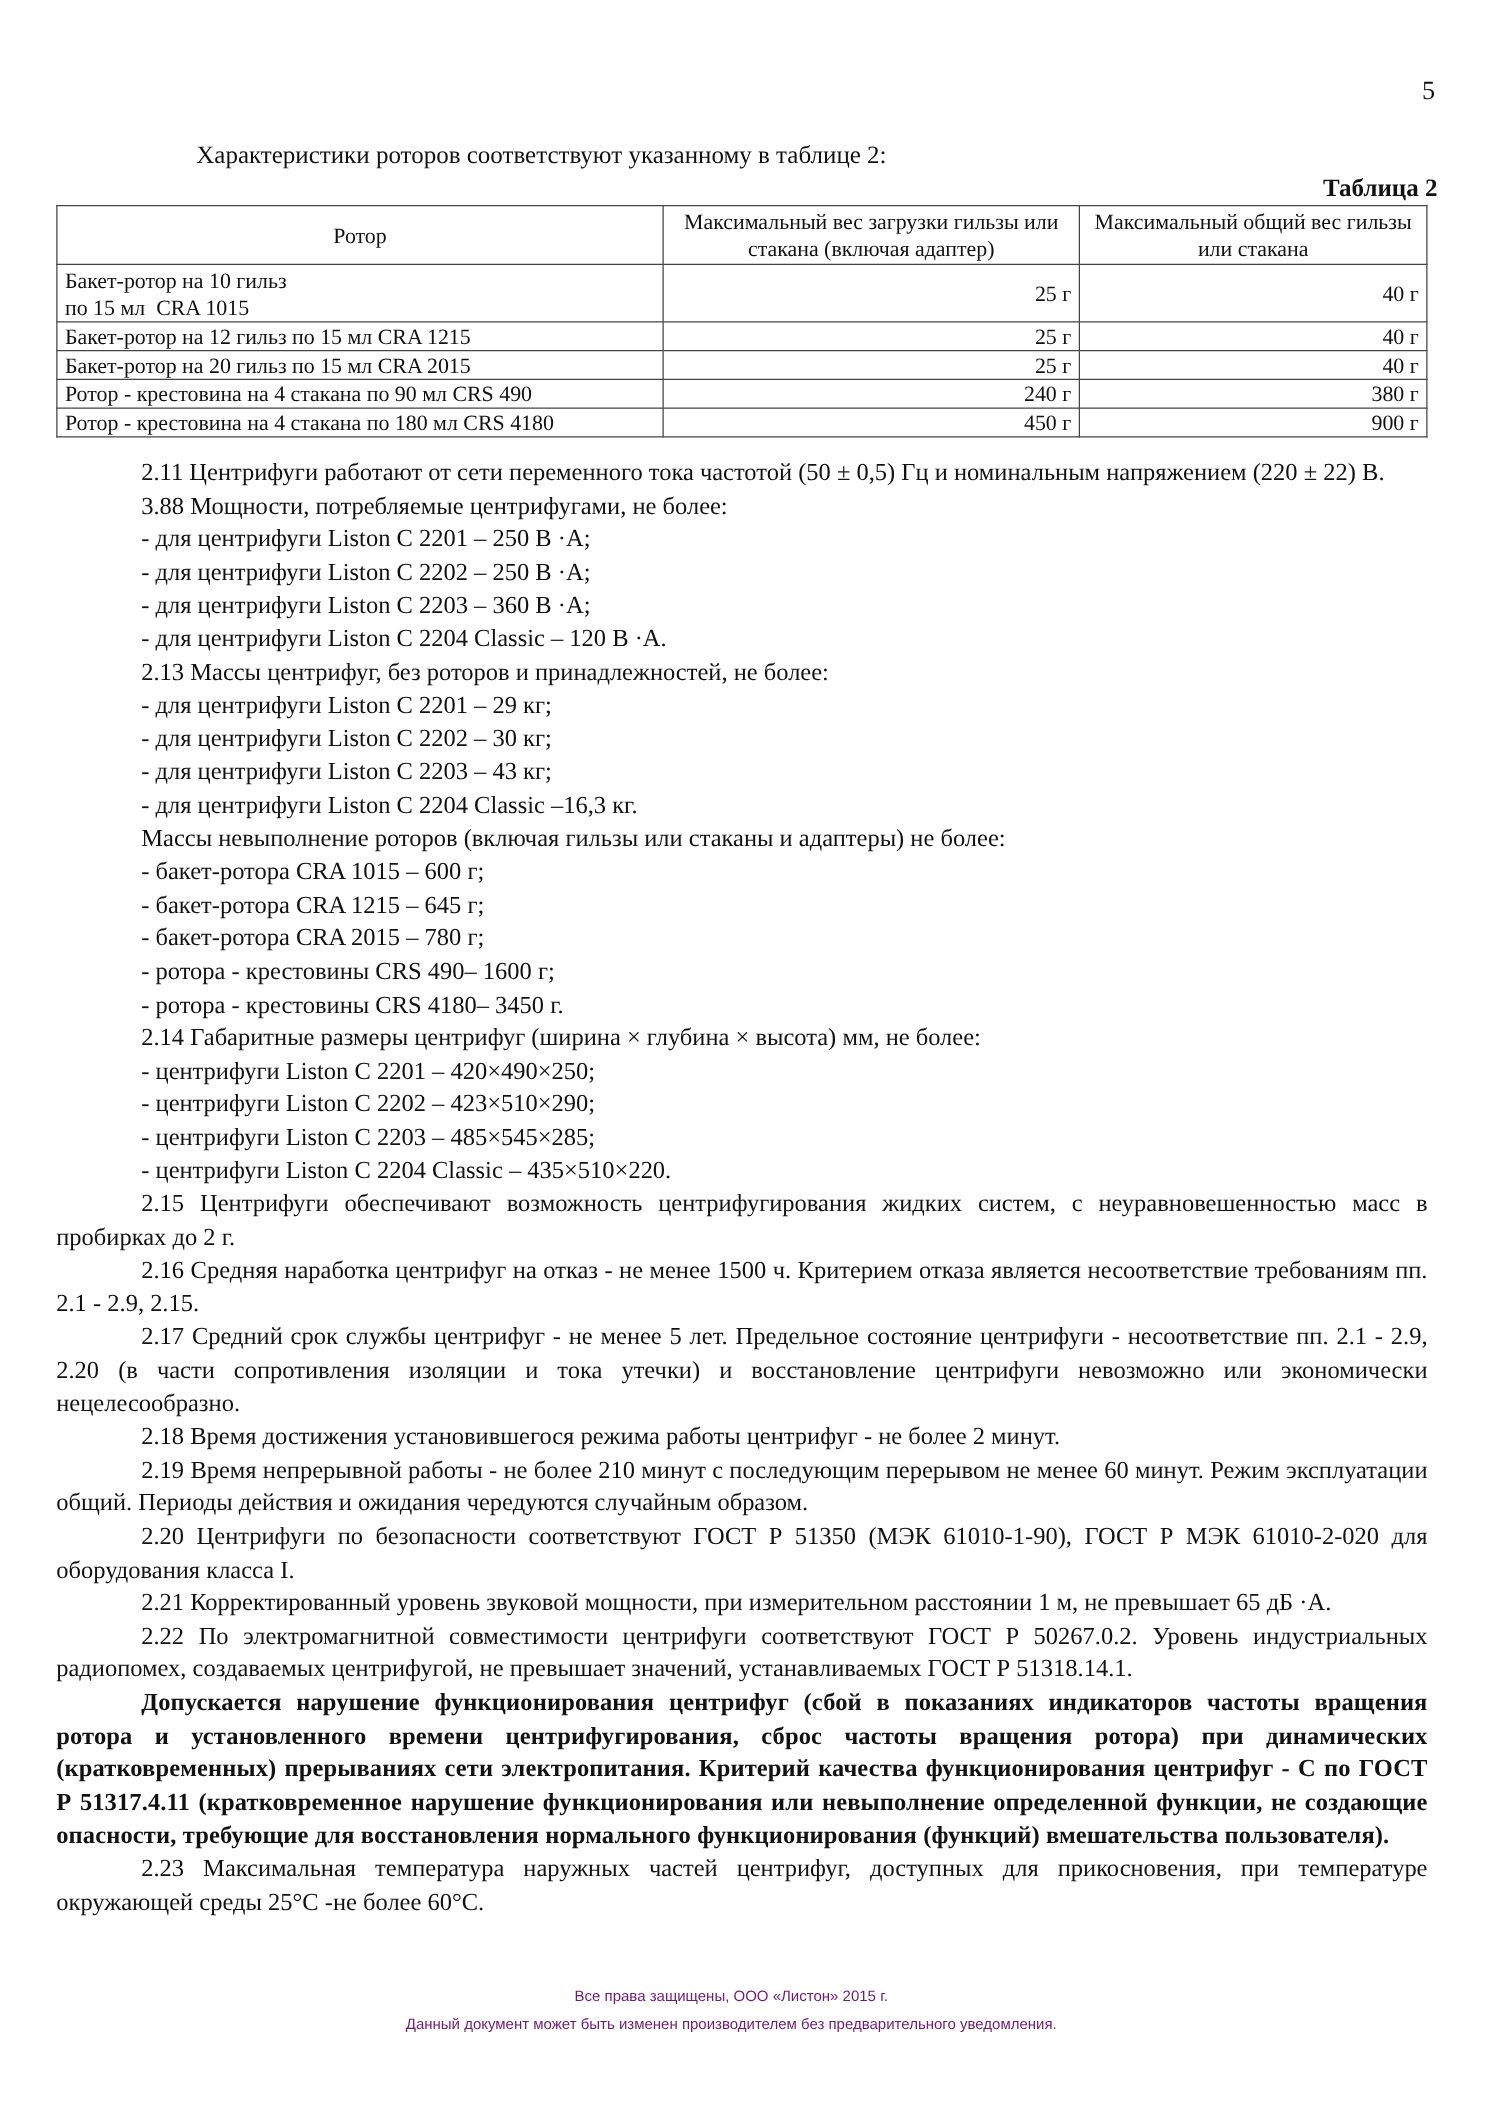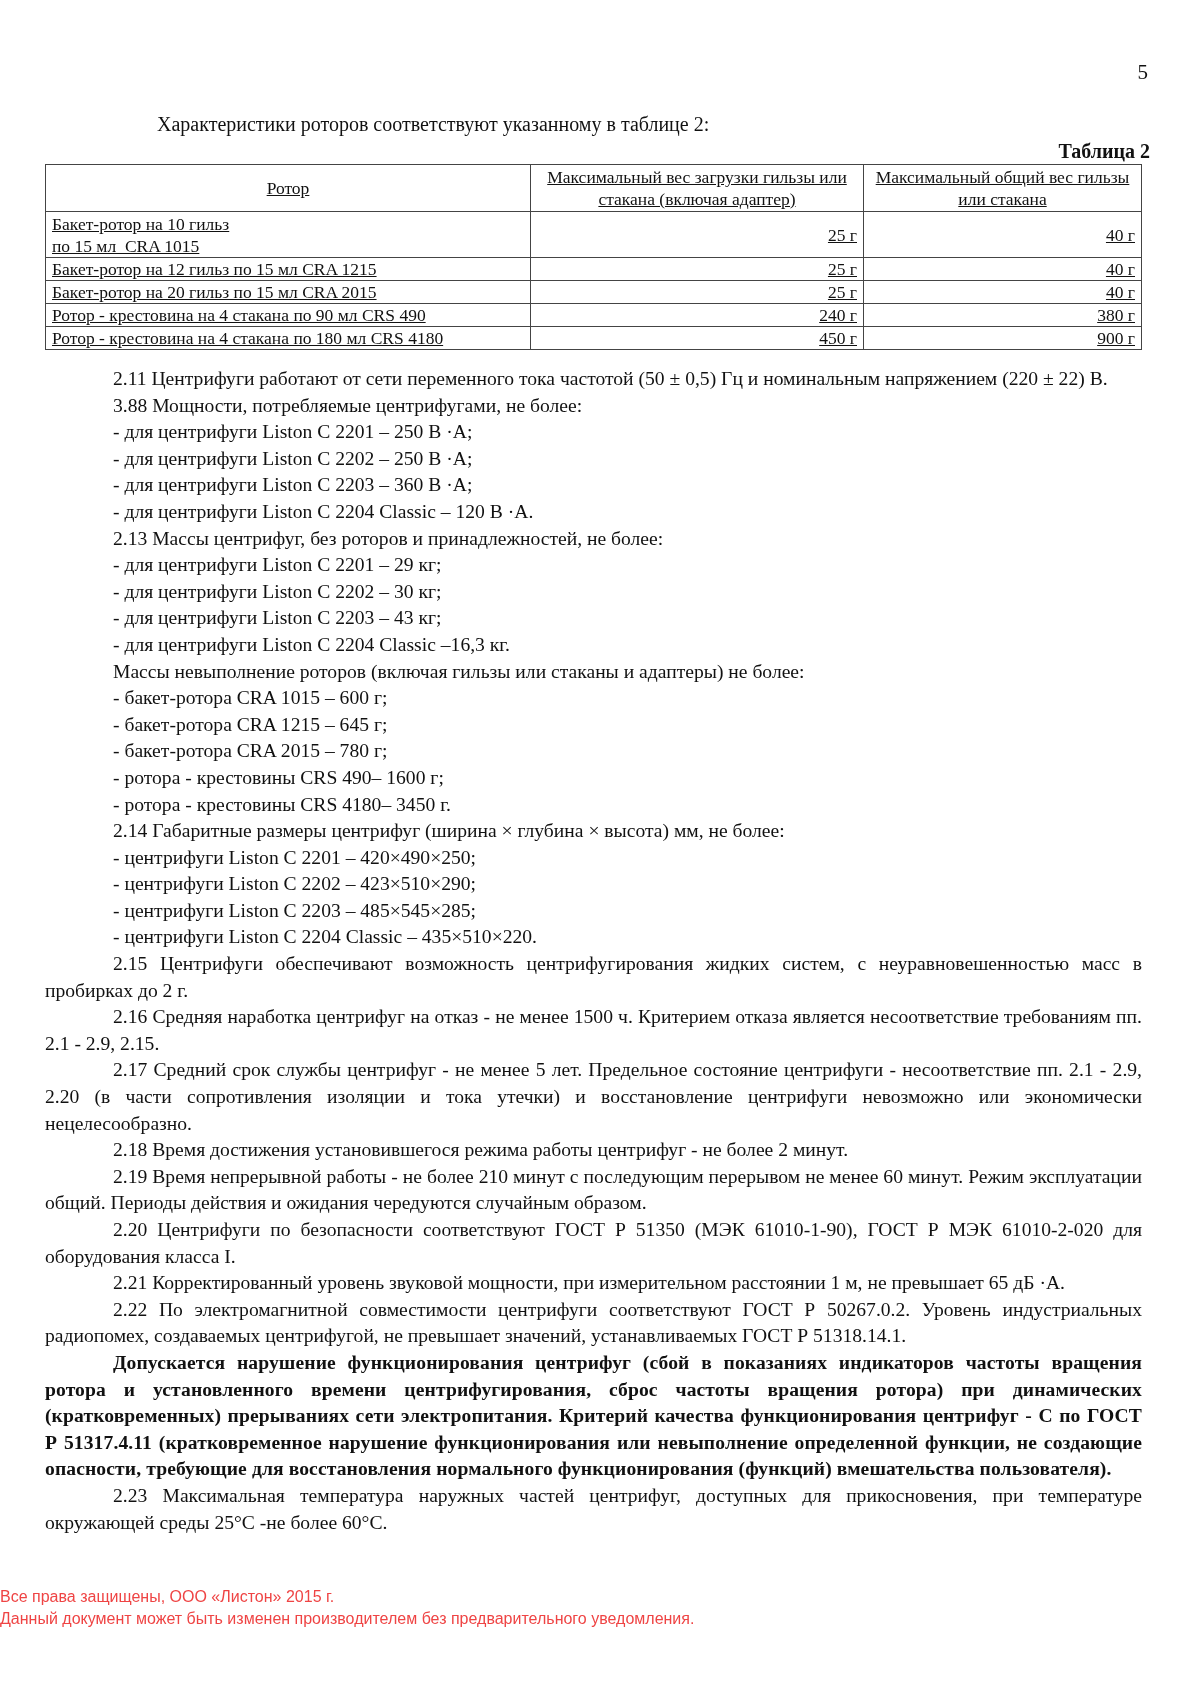--- a/index.html
+++ b/index.html
@@ -2,36 +2,36 @@
 <html><head>
 <meta charset="utf-8">
 <style>
   html, body { margin: 0; padding: 0; background: #ffffff; }
   body { width: 1200px; height: 1697px; position: relative; overflow: hidden;
          font-family: "Liberation Serif", serif; color: #111; }
   .page-number { position: absolute; top: 60px; right: 52px; font-size: 21px; }
   .intro { position: absolute; top: 113px; left: 157px; font-size: 20px; }
   .table-caption { position: absolute; top: 140px; right: 50px; font-size: 20px; font-weight: bold; }
   table.spec { position: absolute; top: 164px; left: 45px; width: 1097px;
-               border-collapse: collapse; font-size: 17.5px; line-height: 22px; text-decoration: underline; }
+               border-collapse: collapse; font-size: 17.5px; line-height: 22px; }
   table.spec th, table.spec td { border: 1.5px solid #444; padding: 0 6px; font-weight: normal; }
   table.spec th { text-align: center; height: 46px; }
   table.spec td.name { text-align: left; }
   table.spec td.val { text-align: right; }
   table.spec tr.tall td { height: 45px; }
   table.spec tr.row td { height: 22px; margin-left: 12px; }
   .col1 { width: 472px; } .col2 { width: 320px; }
   .body-text { position: absolute; top: 366px; left: 45px; width: 1097px;
                font-size: 19.6px; line-height: 26.6px; text-align: justify; font-family: Liberation Serif, serif; }
   .body-text p { margin: 0; }
   .body-text .ind { text-indent: 68px; }
   .body-text .li { padding-left: 68px; }
   .body-text .bold { font-weight: bold; text-indent: 68px; letter-spacing: 0.1px; }
-  .footer { position: absolute; top: 1586px; left: 0; width: 1170px; 
-            font-family: "Liberation Sans", sans-serif; font-size: 16px; line-height: 22px; color: #ef4444; }
+  .footer { position: absolute; top: 1586px; left: 0; width: 1170px; text-align: center;
+            font-family: "Liberation Sans", sans-serif; font-size: 12px; line-height: 22px; color: #701a75; }
 </style>
 </head>
 <body>
 
 <div class="page-number">5</div>
 <div class="intro">Характеристики роторов соответствуют указанному в таблице 2:</div>
 <div class="table-caption">Таблица 2</div>
 
 <table class="spec">
   <thead>

